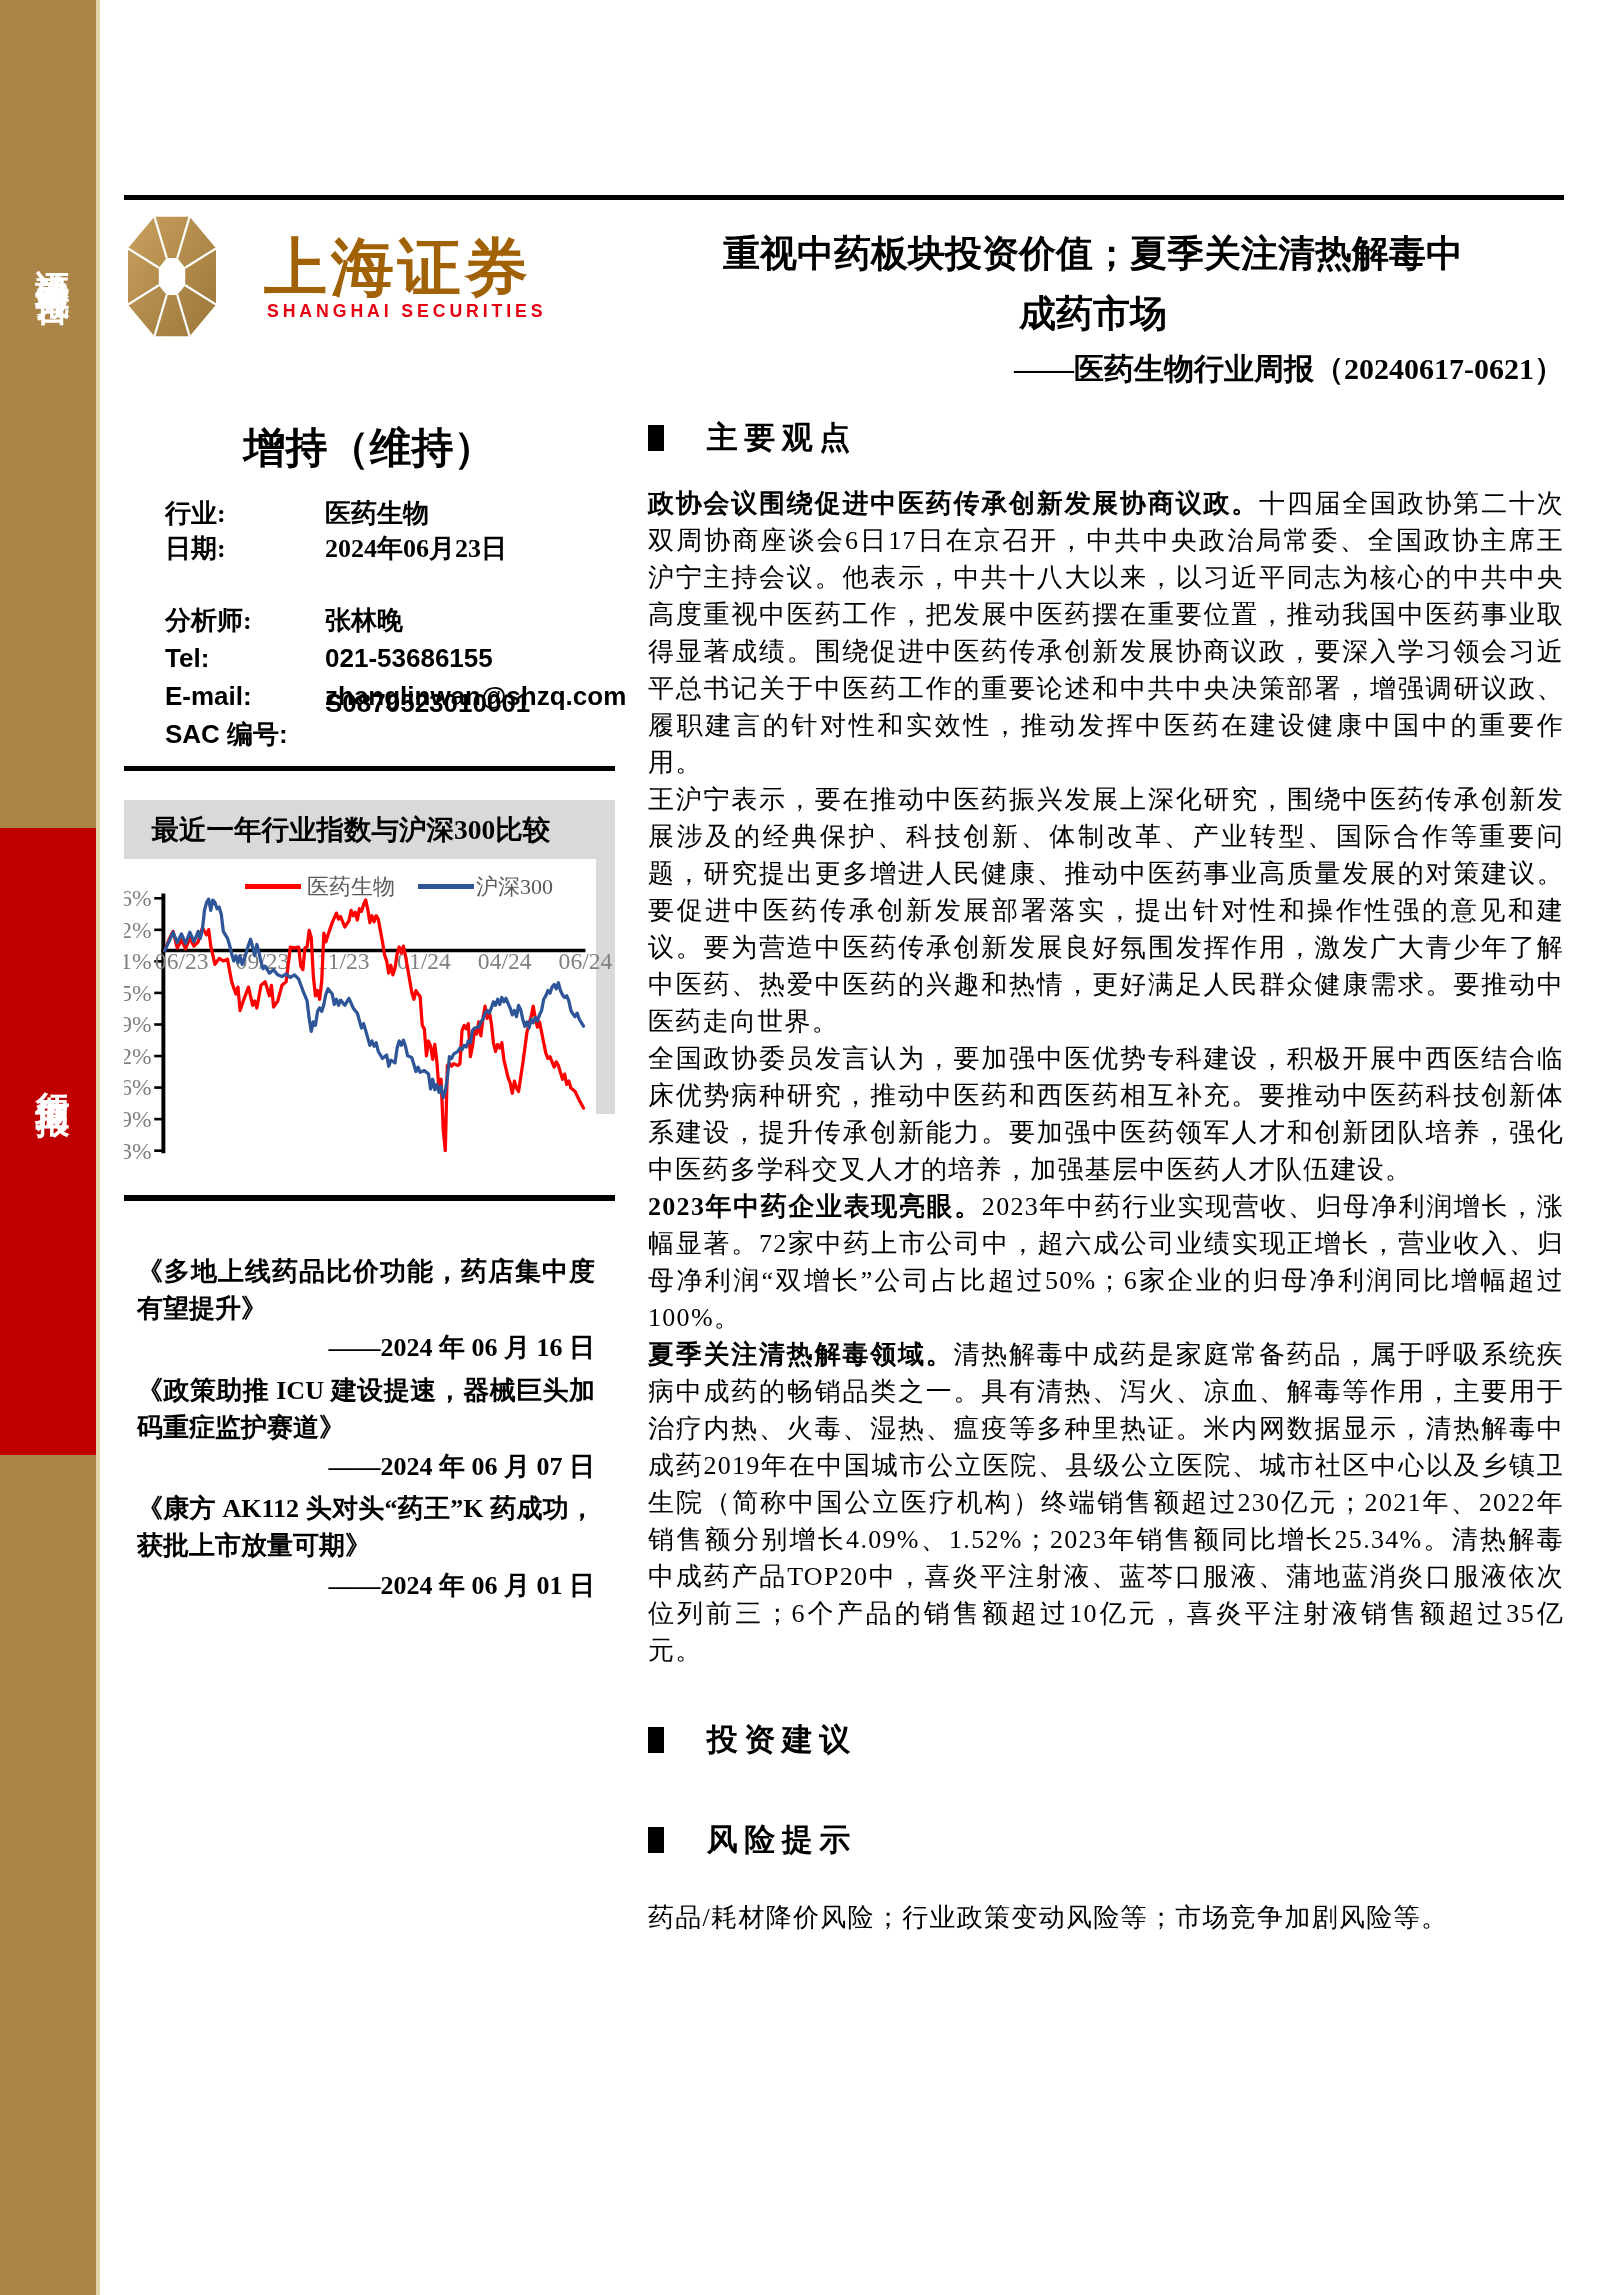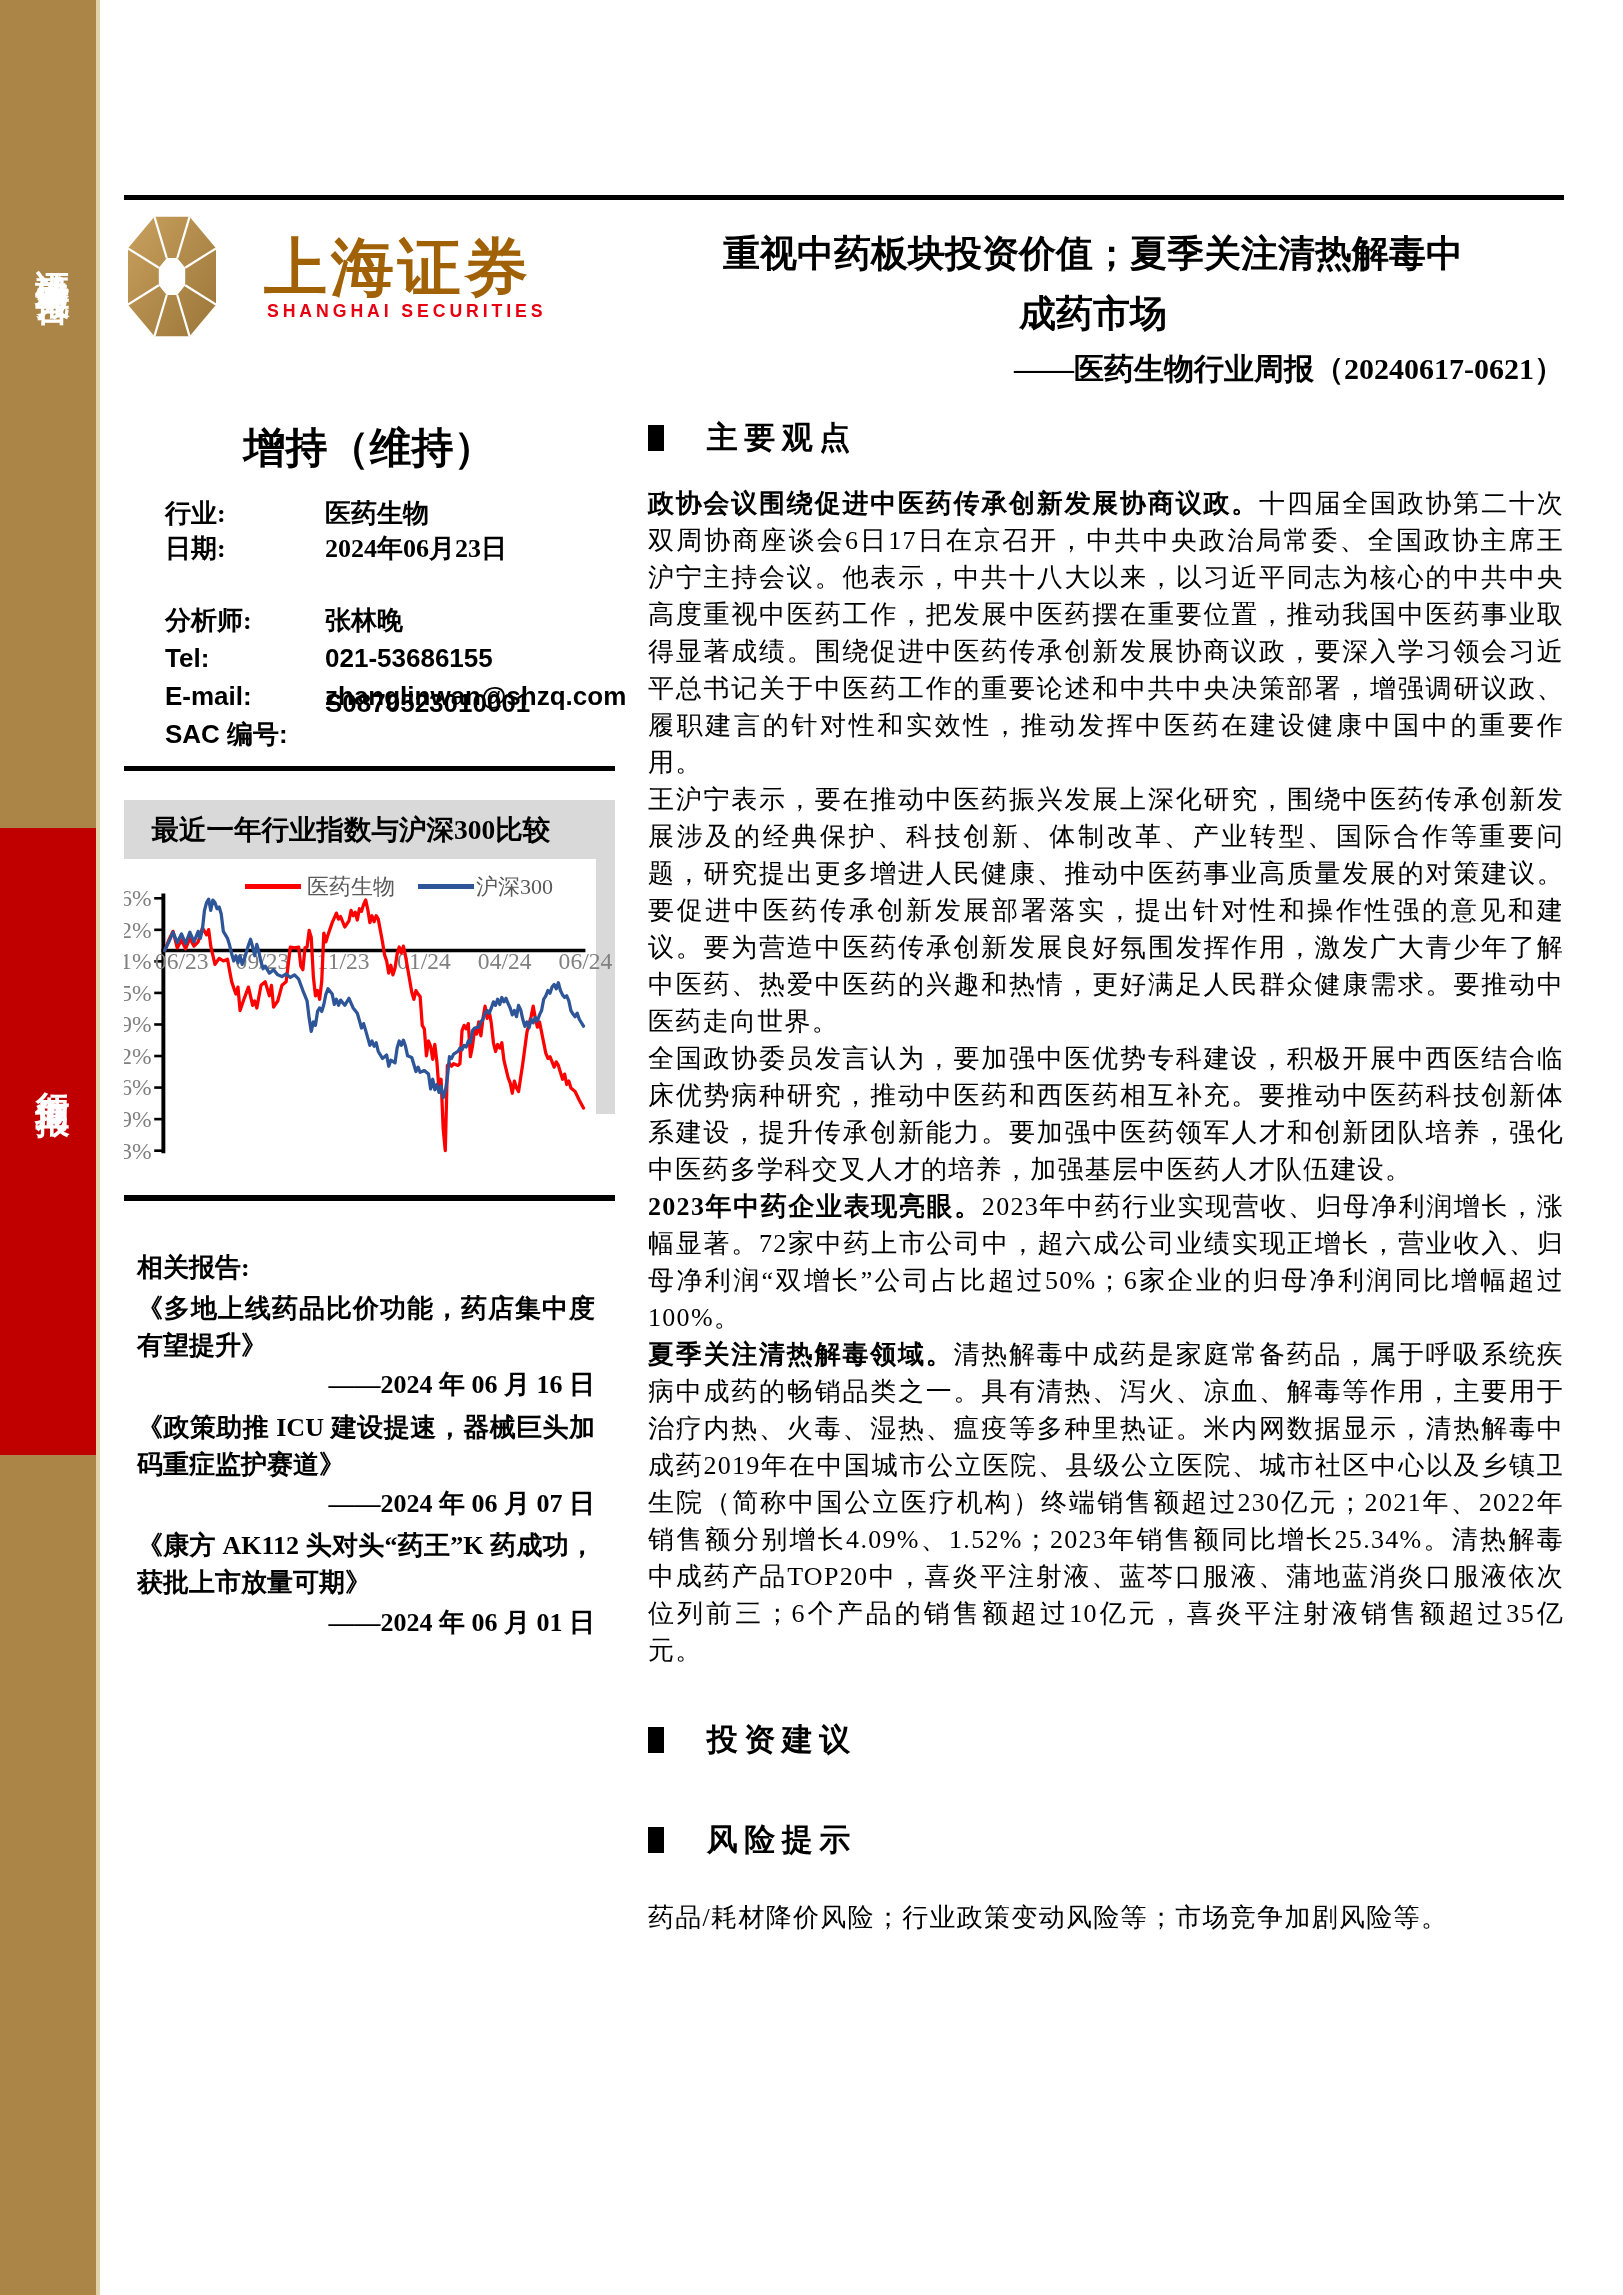--- a/index.html
+++ b/index.html
@@ -143,21 +143,20 @@
         <polyline points="62.0,230.0 68.4,216.7 74.8,202.1 81.2,218.0 87.6,204.7 94.0,219.4 100.4,202.1 106.8,216.7 113.2,200.7 116.4,211.4 119.6,198.1 122.8,168.8 126.0,156.8 129.2,151.5 132.4,168.8 135.6,152.9 138.8,156.8 142.0,166.2 145.2,163.5 148.4,174.1 151.6,200.7 158.0,211.4 161.2,222.0 164.4,235.3 167.6,246.0 170.8,238.0 174.0,248.6 177.2,238.0 180.4,251.3 183.6,243.3 186.8,232.7 190.0,222.0 193.2,212.7 196.4,224.7 199.6,238.0 202.8,220.7 206.0,232.7 209.2,247.3 212.4,257.9 215.6,253.9 222.0,264.6 228.4,259.3 234.8,267.2 241.2,269.9 247.6,265.9 254.0,271.2 260.4,267.2 266.8,273.9 273.2,291.2 279.6,307.1 282.8,333.7 286.0,353.7 289.2,339.1 292.4,344.4 295.6,323.1 298.8,317.8 302.0,323.1 305.2,312.5 308.4,296.5 311.6,288.5 318.0,296.5 321.2,312.5 324.4,304.5 327.6,313.8 330.8,305.8 337.2,313.8 343.6,303.1 350.0,317.8 356.4,325.8 362.8,348.4 366.0,341.7 369.2,352.4 375.6,375.0 378.8,368.3 382.0,376.3 385.2,371.0 388.4,384.3 394.8,394.9 401.2,389.6 404.4,406.9 407.6,397.6 414.0,401.6 417.2,379.0 420.4,368.3 423.6,375.0 426.8,367.0 430.0,376.3 433.2,390.9 439.6,393.6 446.0,414.9 449.2,408.2 452.4,416.2 458.8,413.5 465.2,418.9 468.4,441.5 471.6,426.8 474.8,442.8 478.0,434.8 481.2,446.8 484.4,437.5 487.6,454.8 490.8,445.5 494.0,424.2 497.2,392.3 500.4,394.9 503.6,388.3 510.0,384.3 513.2,379.0 516.4,381.6 519.6,375.0 522.8,377.6 526.0,368.3 529.2,371.0 532.4,352.4 535.6,348.4 542.0,347.0 545.2,339.1 548.4,335.1 551.6,325.8 554.8,321.8 558.0,325.8 561.2,317.8 564.4,308.5 567.6,313.8 570.8,304.5 574.0,312.5 577.2,301.8 580.4,308.5 583.6,303.1 586.8,311.1 590.0,317.8 593.2,328.4 596.4,321.8 599.6,331.1 602.8,313.8 606.0,320.4 609.2,335.1 612.4,345.7 615.6,339.1 618.8,348.4 622.0,335.1 625.2,340.4 628.4,332.4 631.6,337.7 634.8,328.4 638.0,321.8 641.2,304.5 644.4,299.2 647.6,291.2 650.8,295.2 654.0,285.9 657.2,281.9 660.4,288.5 663.6,279.2 666.8,291.2 670.0,297.8 673.2,301.8 676.4,299.2 679.6,307.1 682.8,321.8 686.0,327.1 689.2,331.1 692.4,325.8 695.6,335.1 702.0,345.7" fill="none" stroke="#2E5597" stroke-width="5" stroke-linejoin="round" stroke-linecap="round"></polyline>
       </svg>
     <div class="leg-line" style="left:121px;background:#FF0000;"></div>
     <div class="leg-label" style="left:183px;">医药生物</div>
     <div class="leg-line" style="left:294px;background:#2E5597;"></div>
     <div class="leg-label" style="left:352px;">沪深300</div>
   </div>
   <div class="abs" id="rule3"></div>
 
   <div class="abs" id="related">
-    <div>相关报告:</div>
     <p class="rep-title">《多地上线药品比价功能，药店集中度有望提升》</p>
     <p class="rep-date">——2024 年 06 月 16 日</p>
     <p class="rep-title">《政策助推 ICU 建设提速，器械巨头加码重症监护赛道》</p>
     <p class="rep-date">——2024 年 06 月 07 日</p>
     <p class="rep-title">《康方 AK112 头对头“药王”K 药成功，获批上市放量可期》</p>
     <p class="rep-date">——2024 年 06 月 01 日</p>
   </div>
 
   <div class="abs" id="main">
     <div class="sec-head">

